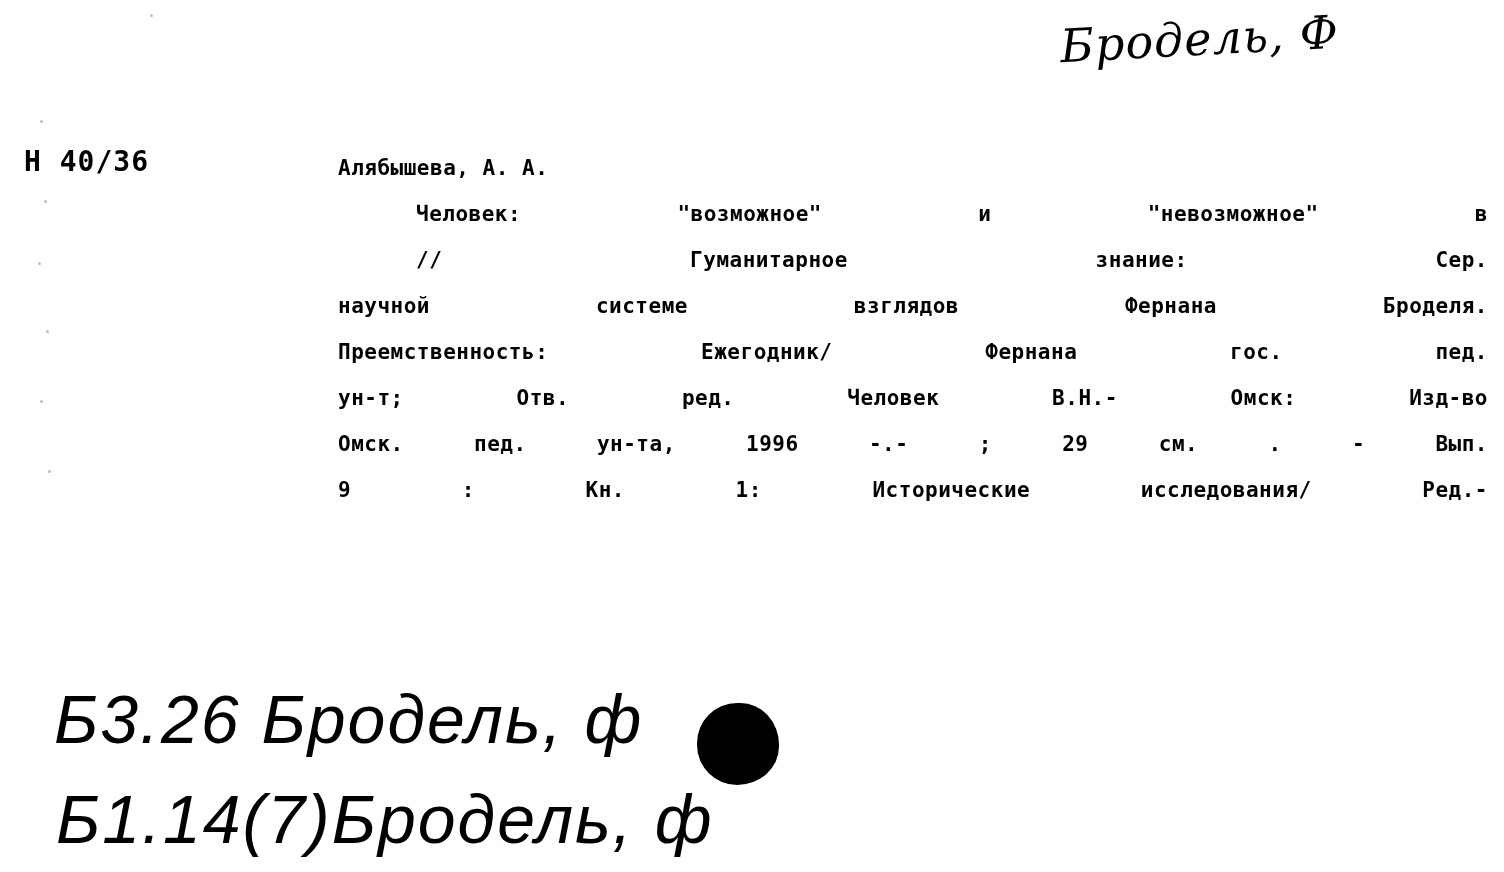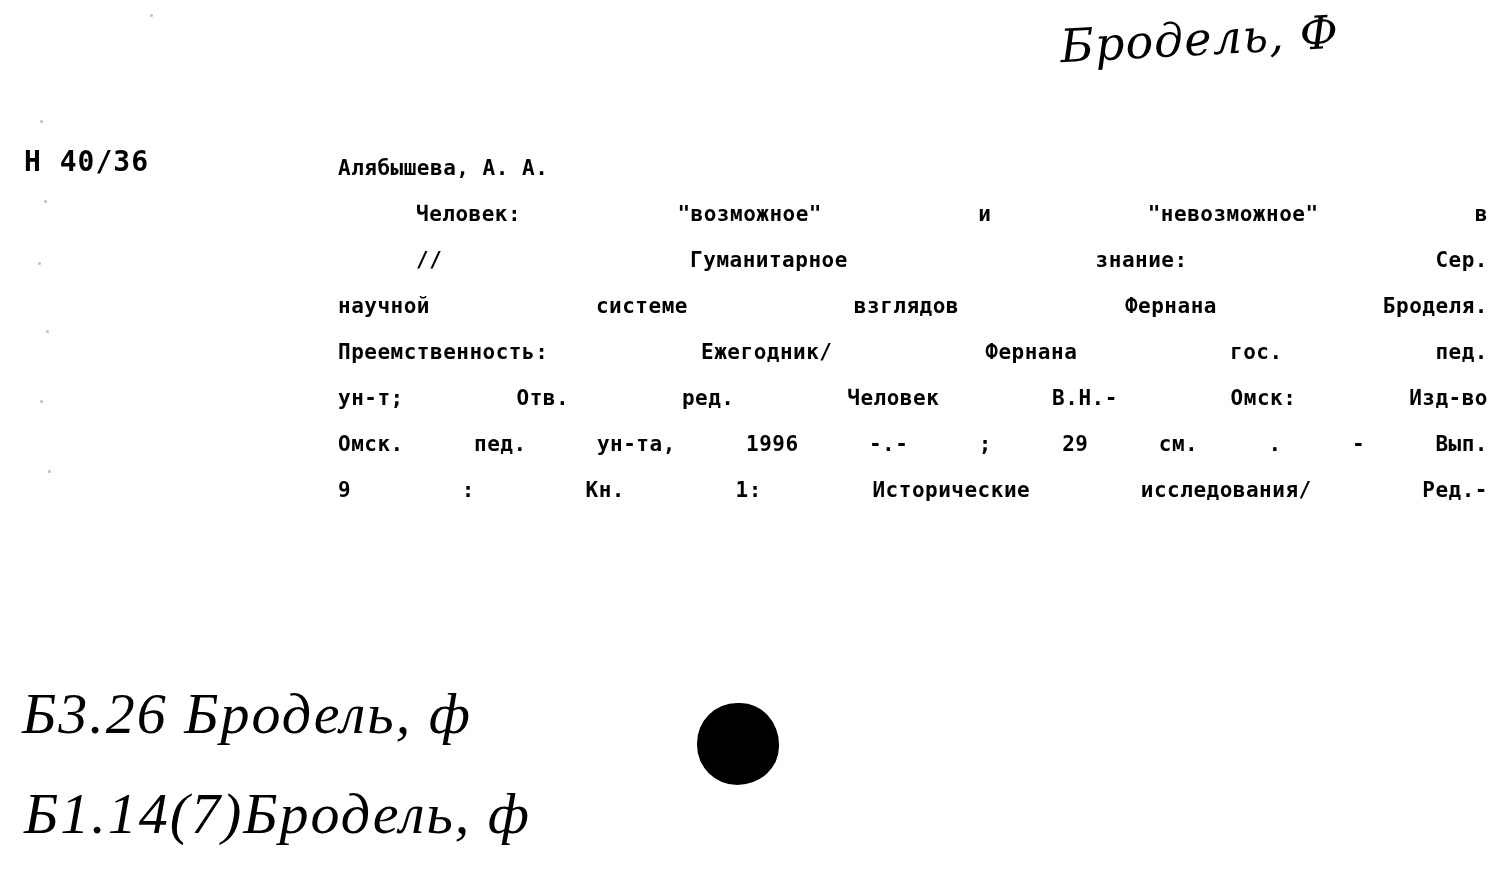--- a/index.html
+++ b/index.html
@@ -68,25 +68,26 @@
     text-align: justify;
     text-align-last: justify;
   }
   .entry .indent {
     padding-left: 78px;
   }
 
   
   .hand-bottom {
     position: absolute;
-    font-family: Liberation Serif, serif;
+    font-family: Liberation Sans, sans-serif;
     font-style: italic;
-    font-size: 58px;
+    font-size: 68px;
     letter-spacing: 2px;
     white-space: nowrap;
+    margin-left: 32px;
   }
   .hand-b1 { left: 22px; top: 680px; }
   .hand-b2 { left: 24px; top: 780px; }
 
   
   .ink-blot {
     position: absolute;
     left: 697px;
     top: 703px;
     width: 82px;

